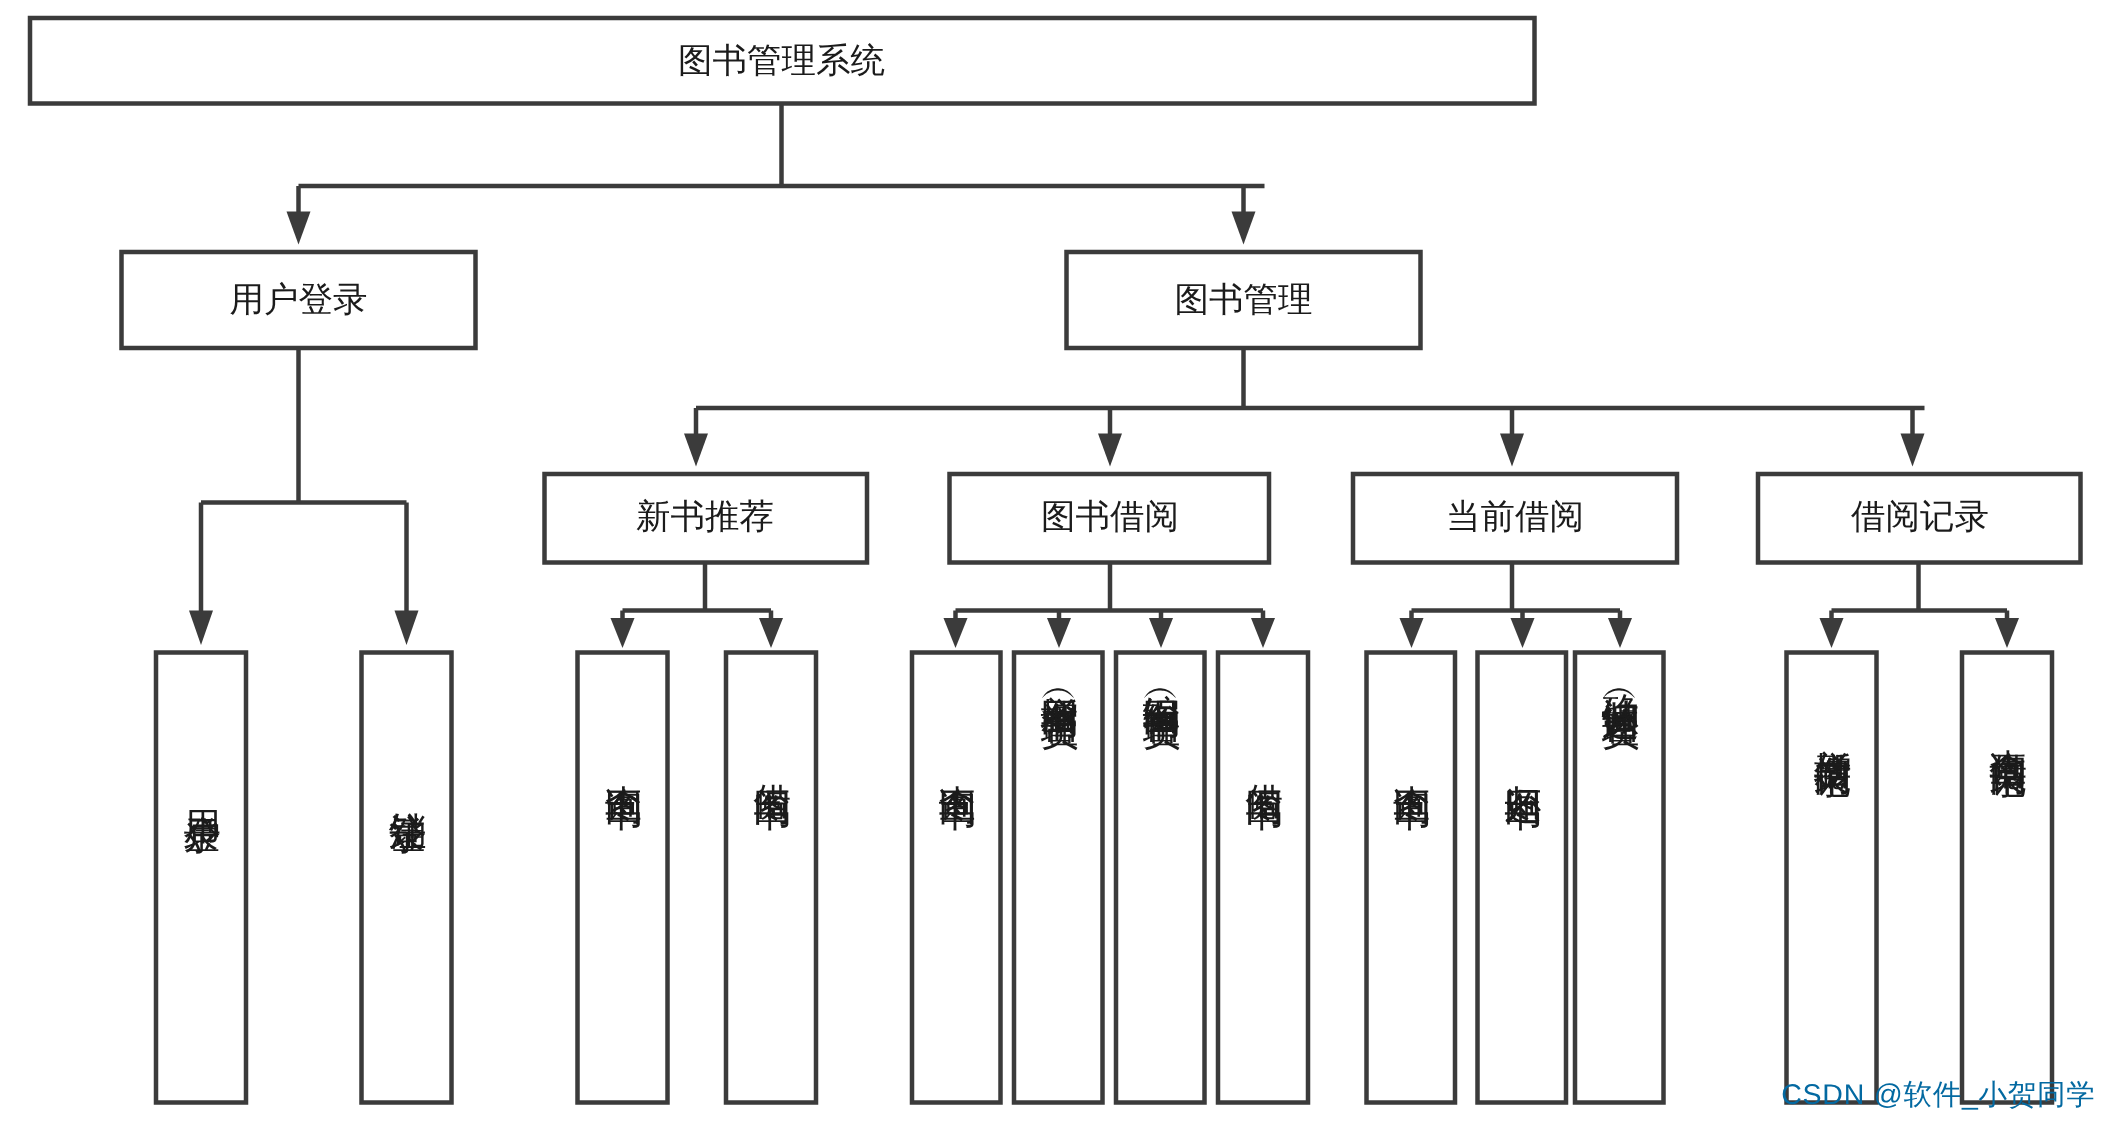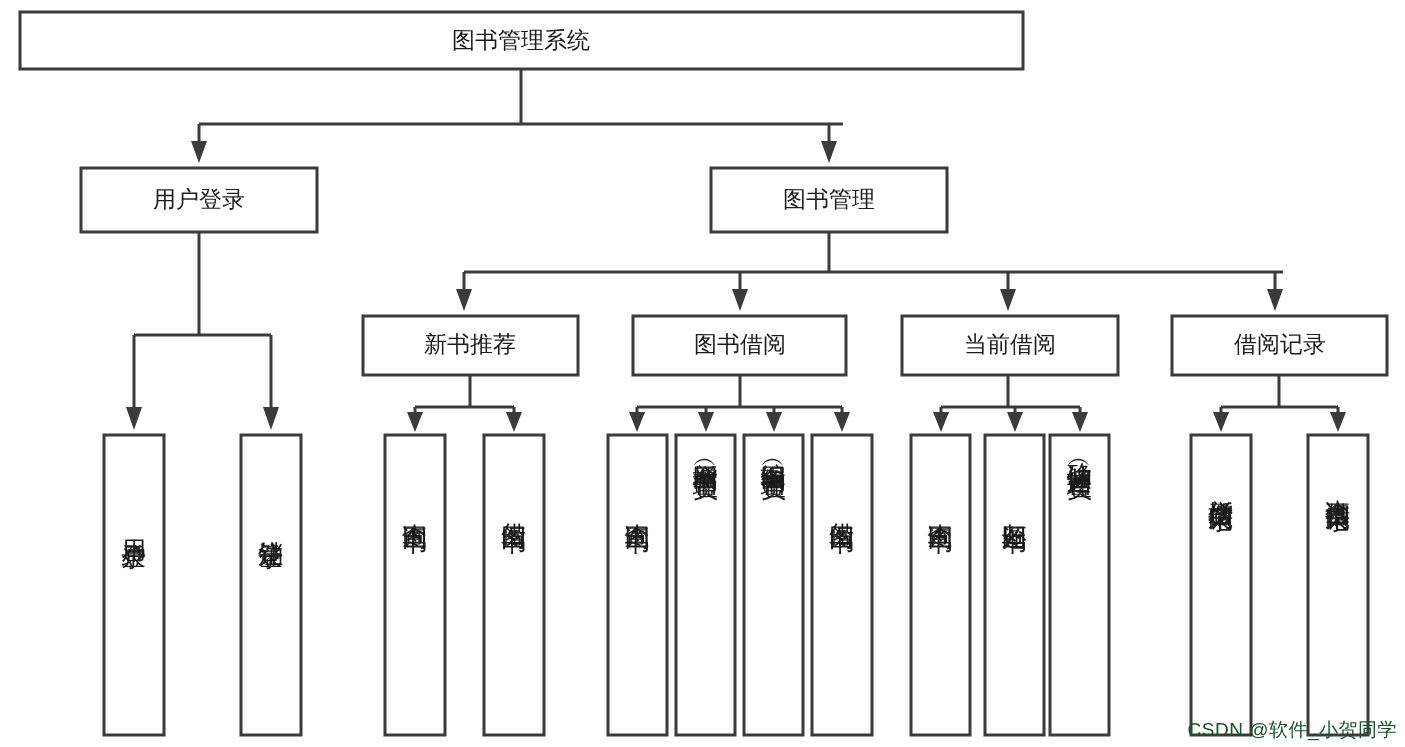--- a/index.html
+++ b/index.html
@@ -68,21 +68,21 @@
     letter-spacing: 2px;
     color: #1b1b1b;
     white-space: nowrap;
   }
   .watermark {
     position: absolute;
     right: 8px;
     bottom: 4px;
     font-family: "Liberation Sans", "DejaVu Sans", sans-serif;
     font-size: 19px;
-    color: #14532d;
+    color: #0369a1;
     letter-spacing: 0.5px;
     user-select: none;
     white-space: nowrap;
   }
 </style>
 </head>
 <body>
 
 <div id="diagram-root">
   <svg class="canvas" viewBox="0 0 1405 747">

